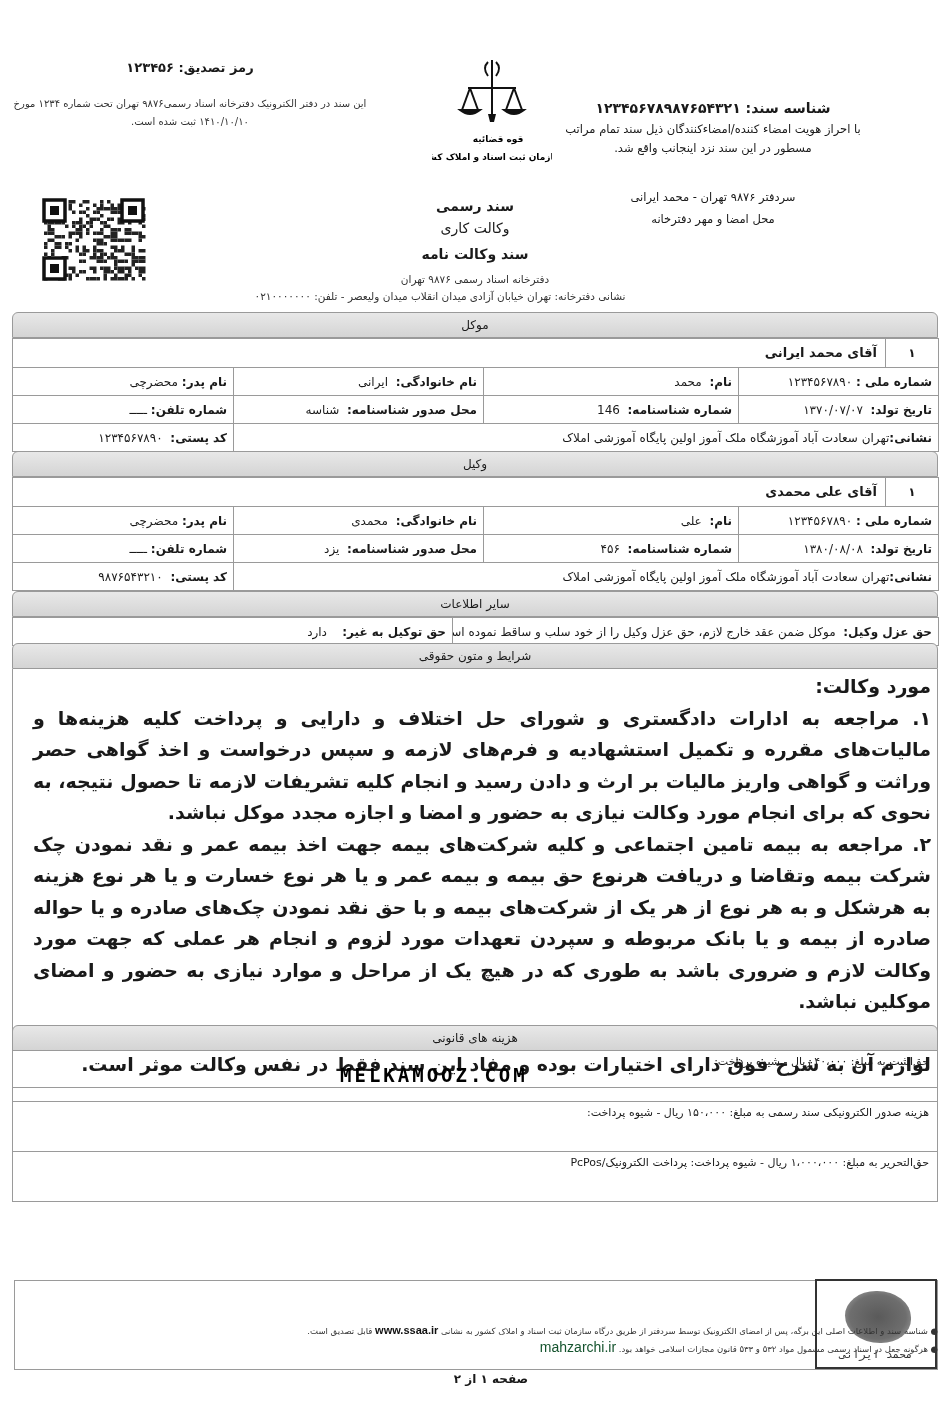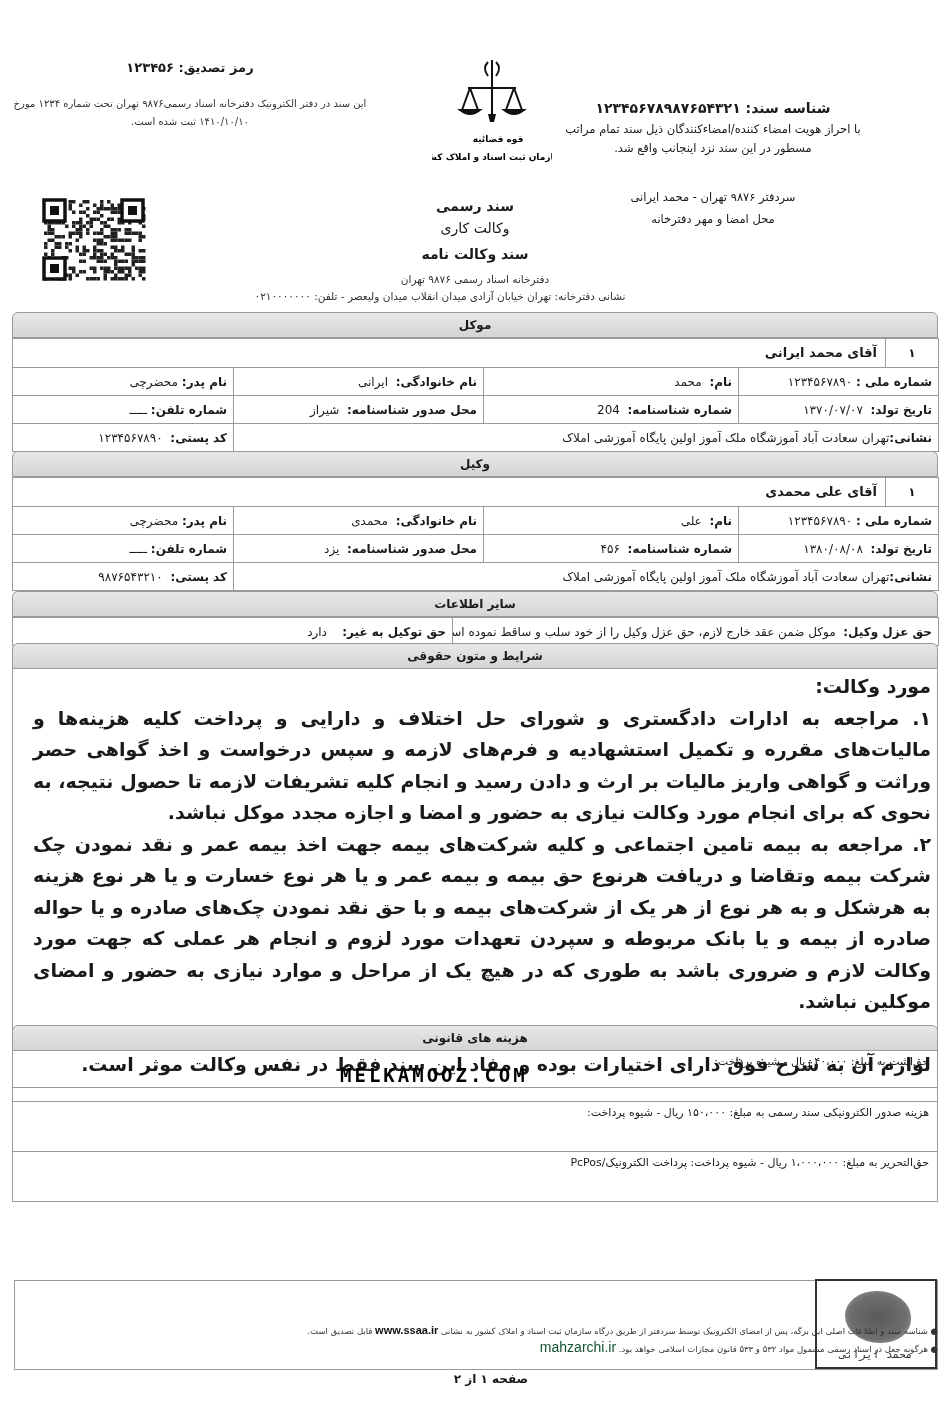--- a/index.html
+++ b/index.html
@@ -26,21 +26,21 @@
   .t3 { top: 246px; font-weight: bold; font-size: 14px; }
   .t4 { top: 273px; font-size: 10.5px; color: #333; }
   .t5 { left: 180px; width: 520px; top: 290px; font-size: 10.5px; color: #333; }
 
   
   .sheet { left: 12px; width: 926px; }
   .sec-head {
     background: linear-gradient(#e8e8e8, #d4d4d4);
     border: 1px solid #9a9a9a; border-radius: 6px 6px 0 0;
     height: 24px; line-height: 24px; text-align: center;
-    font-weight: bold; font-size: 12px;
+    font-weight: normal; font-size: 12px;
   }
   table.grid { width: 100%; border-collapse: collapse; direction: rtl; table-layout: fixed; }
   table.grid td { border: 1px solid #9a9a9a; height: 27px; font-size: 12px; padding: 0 6px; white-space: nowrap; overflow: hidden; }
   .lbl { font-weight: bold; }
   .num-cell { width: 52px; text-align: center; font-weight: bold; }
   .name-cell { font-weight: bold; font-size: 13px; }
 
   .other-row td { height: 24px; font-size: 11px; }
   .legal {
     border: 1px solid #9a9a9a; border-top: none;
@@ -433,22 +433,22 @@
       </td>
     </tr>
     <tr>
       <td><span class="lbl">شماره ملی :</span> <span>۱۲۳۴۵۶۷۸۹۰</span></td>
       <td><span class="lbl">نام:</span>&nbsp;&nbsp;<span>محمد</span></td>
       <td><span class="lbl">نام خانوادگی:</span>&nbsp;&nbsp;<span>ایرانی</span></td>
       <td><span class="lbl">نام پدر:</span> <span>محضرچی</span></td>
     </tr>
     <tr>
       <td><span class="lbl">تاریخ تولد:</span>&nbsp;&nbsp;<span>۱۳۷۰/۰۷/۰۷</span></td>
-      <td><span class="lbl">شماره شناسنامه:</span>&nbsp;&nbsp;<span>204</span></td>
-      <td><span class="lbl">محل صدور شناسنامه:</span>&nbsp;&nbsp;<span>شیراز</span></td>
+      <td><span class="lbl">شماره شناسنامه:</span>&nbsp;&nbsp;<span>146</span></td>
+      <td><span class="lbl">محل صدور شناسنامه:</span>&nbsp;&nbsp;<span>شناسه</span></td>
       <td><span class="lbl">شماره تلفن:</span> <span>ـــــ</span></td>
     </tr>
     <tr>
       <td colspan="3"><span class="lbl">نشانی:</span><span>تهران سعادت آباد آموزشگاه ملک آموز اولین پایگاه آموزشی املاک</span></td>
       <td><span class="lbl">کد پستی:</span>&nbsp;&nbsp;<span>۱۲۳۴۵۶۷۸۹۰</span></td>
     </tr>
   </tbody>
     </table>
 </div>
 

